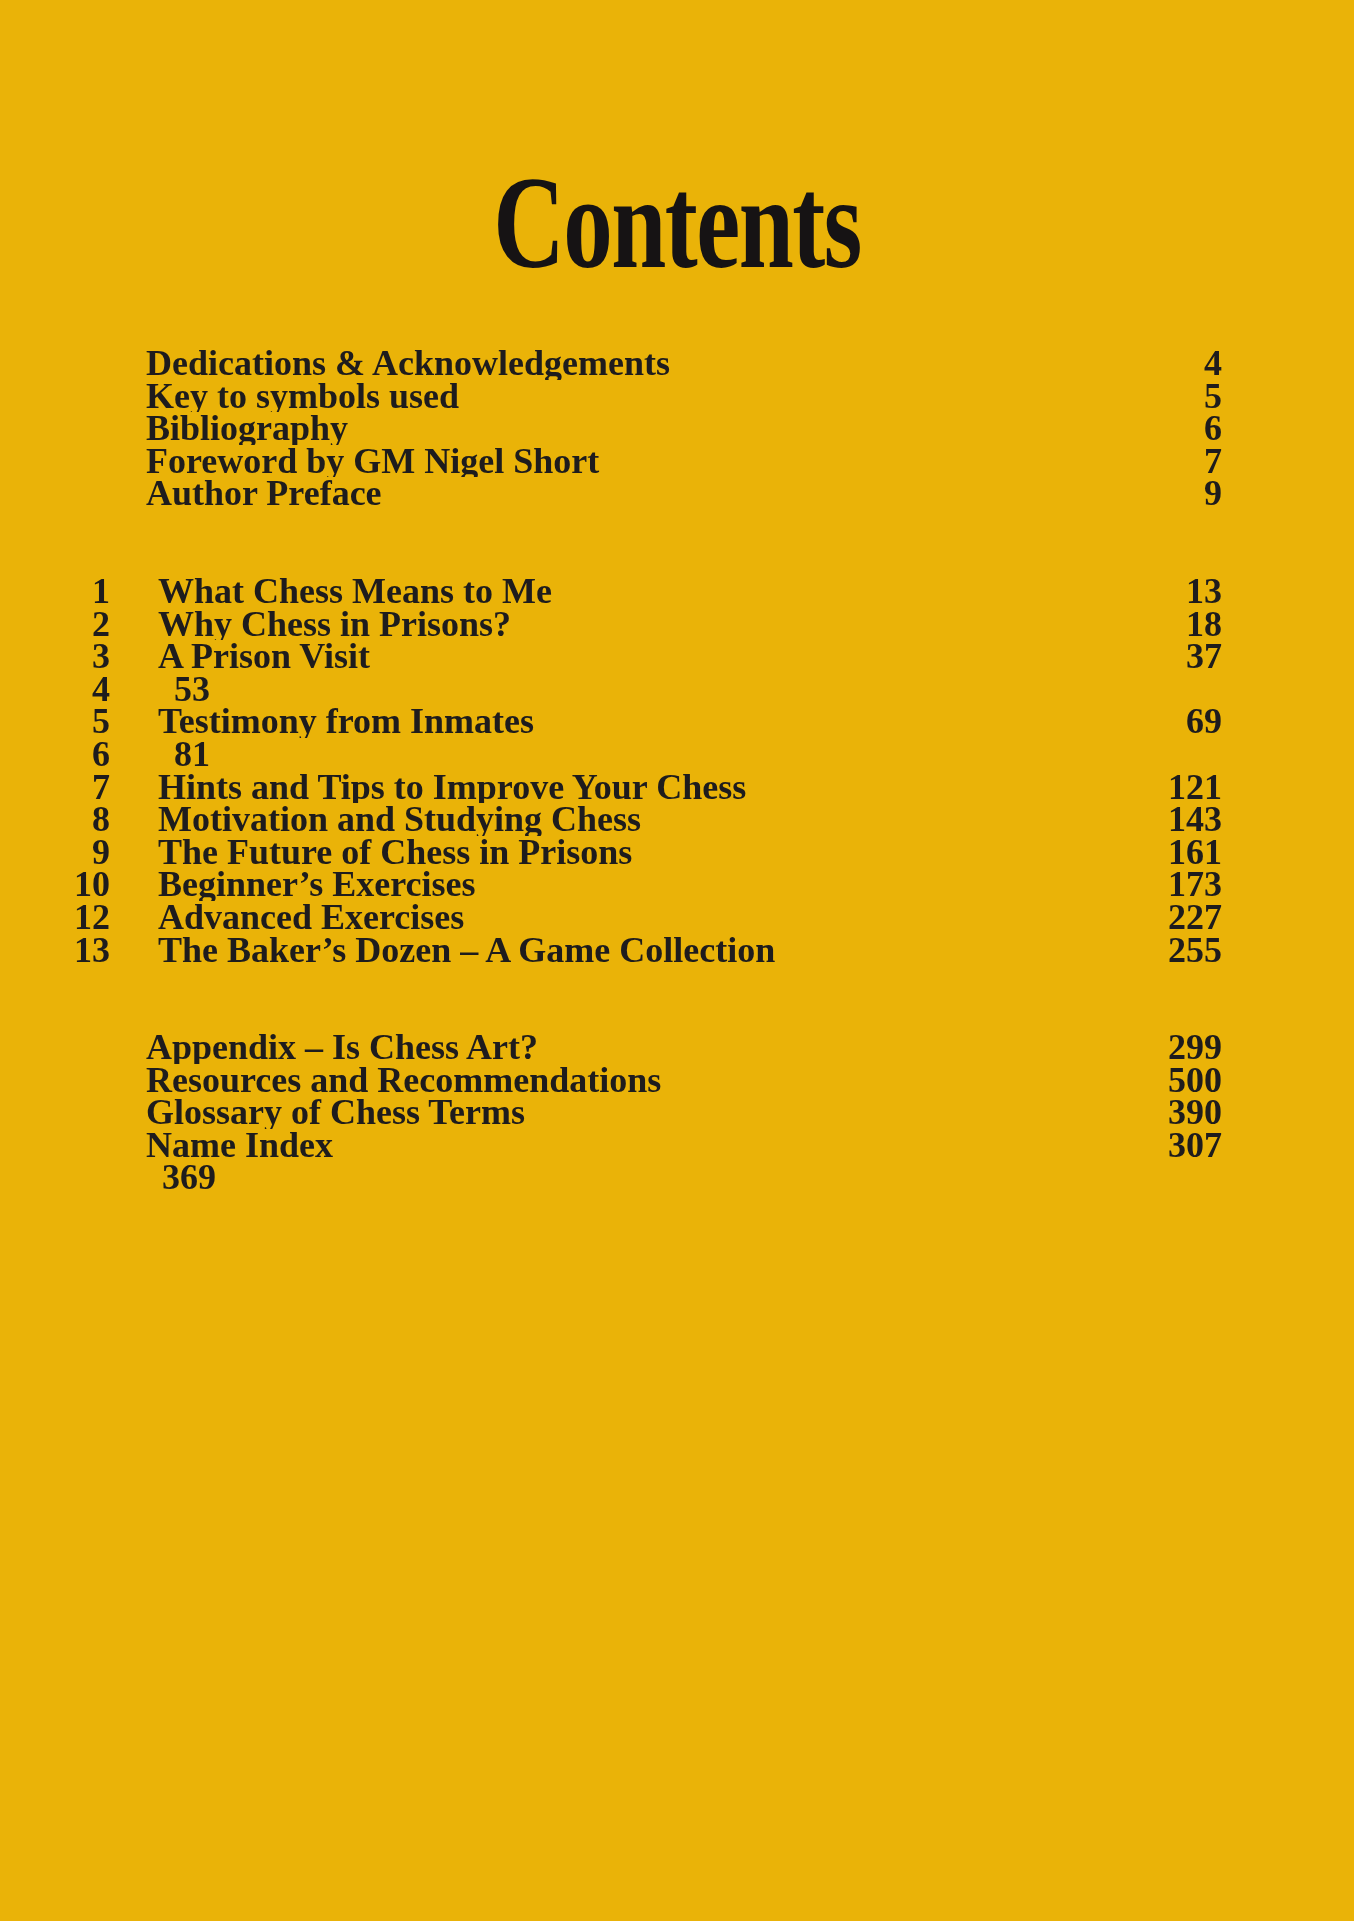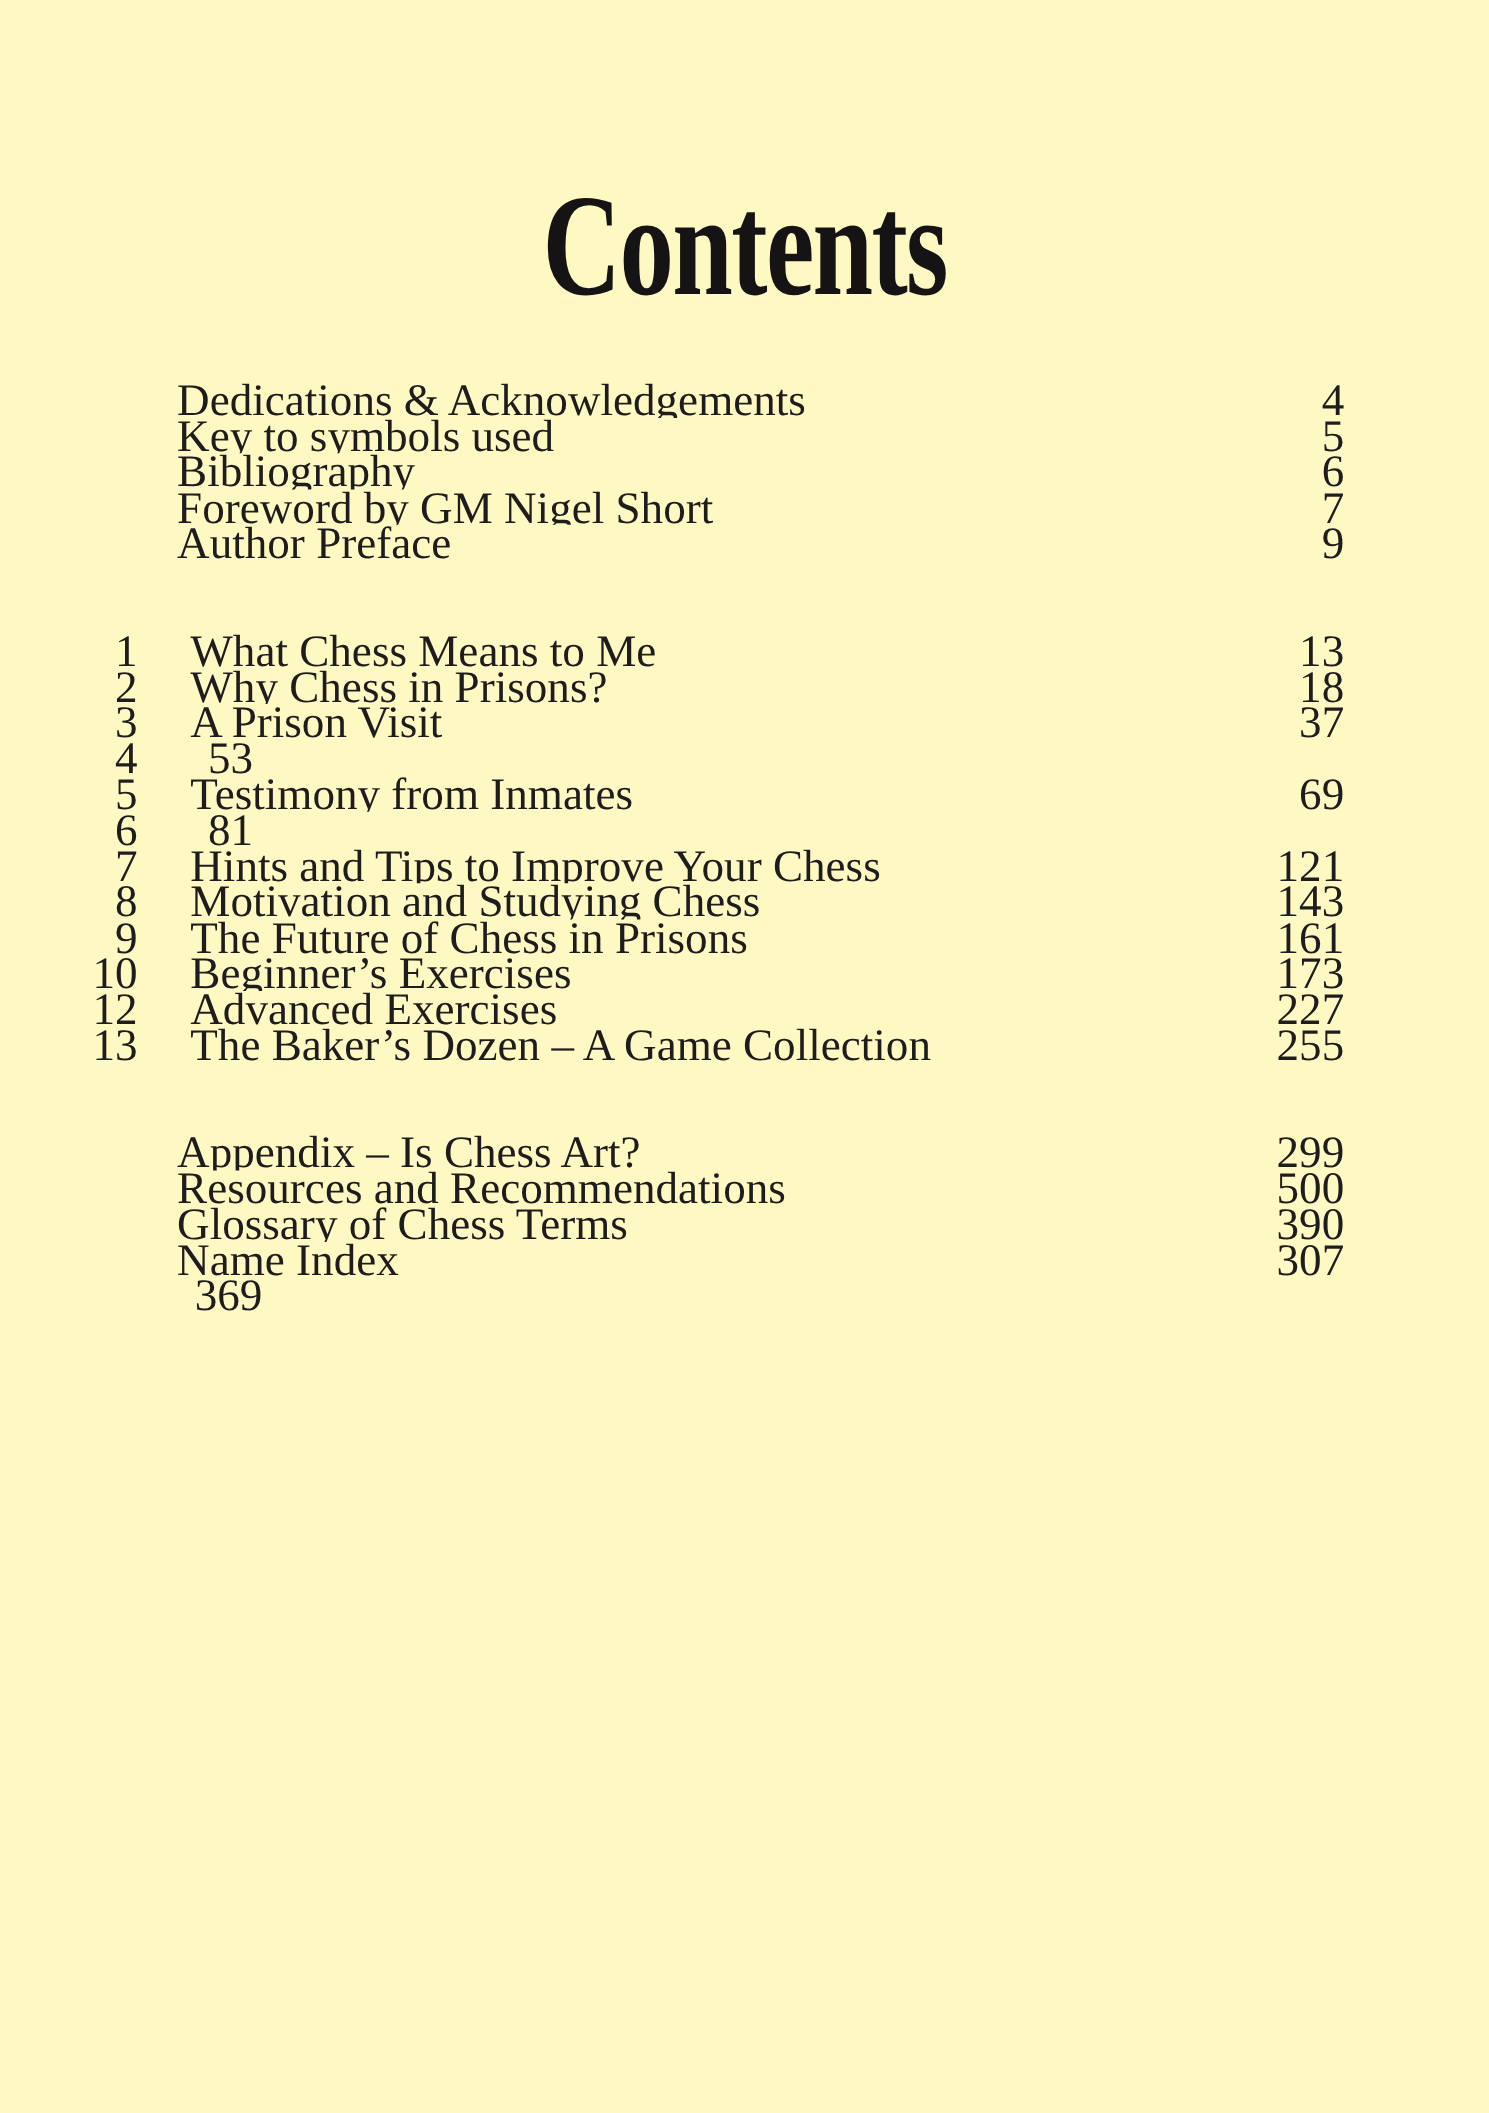--- a/index.html
+++ b/index.html
@@ -5,43 +5,44 @@
   html, body {
     margin: 0;
     padding: 0;
     background: #e8e8e8;
   }
   .page {
     position: relative;
     width: 1354px;
     height: 1921px;
     margin: 0 auto;
-    background: #fef9c3;
+    background: #eab308;
     font-family: "Liberation Serif", serif;
     color: #1e1c1d;
     overflow: hidden;
   }
   .page-title {
     margin: 0;
     padding-top: 156px;
     text-align: center;
     font-size: 132px;
     line-height: 134px;
     font-weight: bold;
     color: #161314;
     transform: scaleX(0.75);
     transform-origin: 50% 50%;
     letter-spacing: -2px;
     white-space: nowrap;
   }
   .toc {
     margin-top: 57px;
-    padding-left: 59px;
+    padding-left: 44px;
     padding-right: 132px;
-    font-size: 41px;
+    font-size: 36px;
+    font-weight: bold;
   }
   .row {
     display: flex;
     align-items: baseline;
     line-height: 32.6px;
     white-space: nowrap;
   }
   .row.indent {
     padding-left: 102px;
   }

